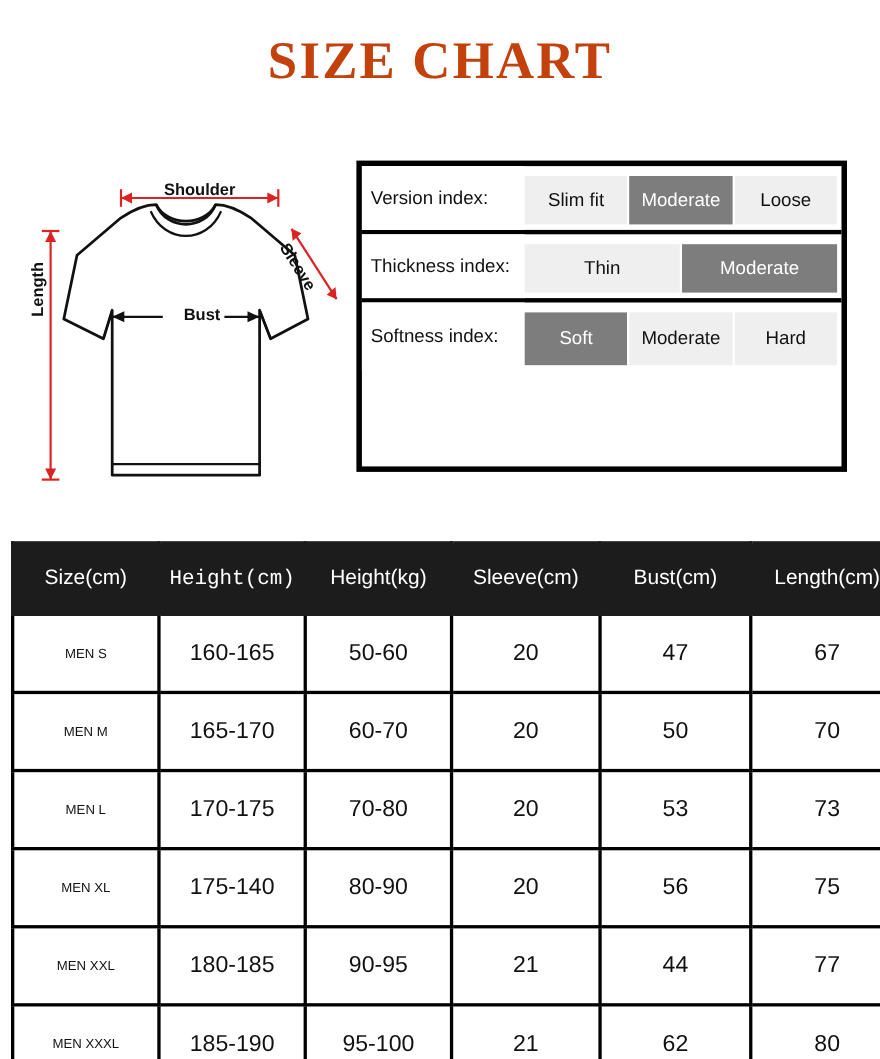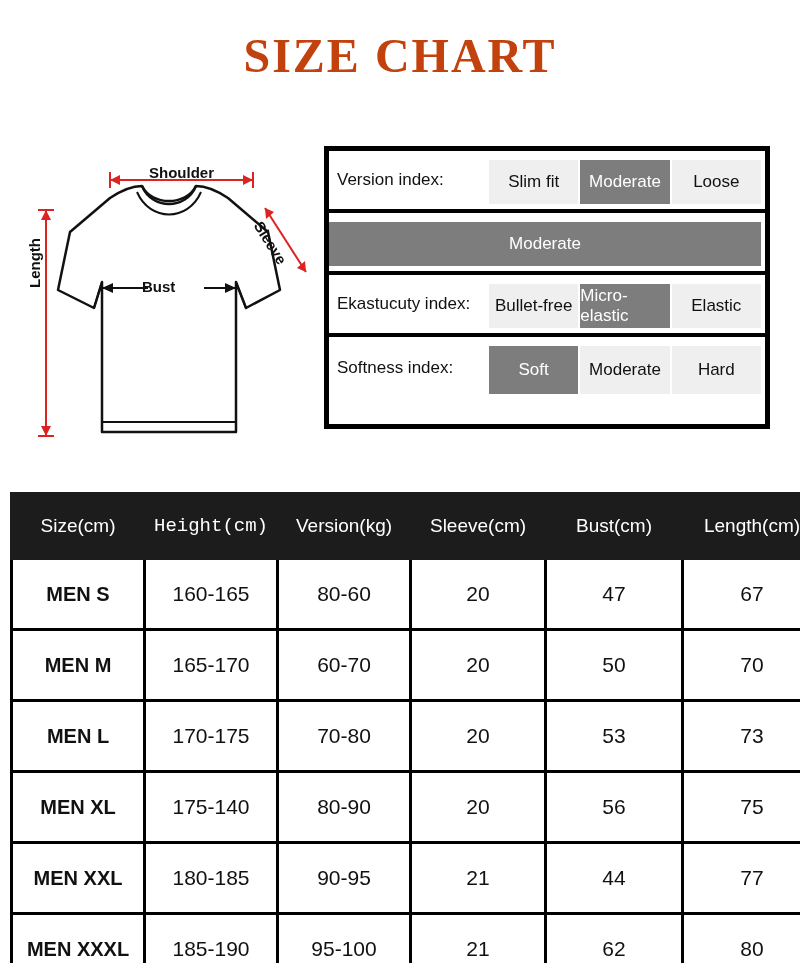--- a/index.html
+++ b/index.html
@@ -40,21 +40,21 @@
   }
   .shirt-svg { display: block; }
   .lbl {
     position: absolute;
     font-size: 15px;
     font-weight: bold;
     color: #111;
     font-family: "Liberation Sans", sans-serif;
   }
   .lbl-shoulder { left: 116px; top: 24px; margin-left: 23px; }
-  .lbl-bust { left: 132px; top: 138px; }
+  .lbl-bust { left: 157px; top: 138px; }
   .lbl-sleeve {
     left: 255px; top: 78px;
     transform: rotate(58deg);
     transform-origin: left top;
   }
   .lbl-length {
     left: 16px; top: 148px;
     transform: rotate(-90deg);
     transform-origin: left top;
   }
@@ -72,21 +72,21 @@
   }
   .index-row {
     display: flex;
     align-items: stretch;
     height: 62px;
     border-bottom: 4px solid #000000;
     box-sizing: border-box;
   }
   .index-row:last-child { border-bottom: none; }
   .index-label {
-    width: 160px;
+    width: 148px;
     display: flex;
     align-items: center;
     padding-left: 8px;
     font-size: 17px;
     color: #111;
     box-sizing: border-box;
     background: #ffffff;
   }
   .index-opts {
     flex: 1;
@@ -134,22 +134,21 @@
   }
   table.size-table td {
     border: 3px solid #000000;
     height: 66px;
     text-align: center;
     font-size: 21px;
     color: #111111;
     background: #ffffff;
   }
   table.size-table td.first-col {
-    font-size: 20px;
-    font-weight: bold;
+    font-size: 12px;
   }
   .col-0 { width: 128px; }
   .col-1 { width: 128px; font-family: Liberation Mono, monospace; }
   .col-2 { width: 128px; }
   .col-3 { width: 130px; }
   .col-4 { width: 132px; }
   .col-5 { width: 134px; }
 </style>
 </head>
 <body>
@@ -202,62 +201,56 @@
   <div class="index-row">
     <div class="index-label">Version index:</div>
     <div class="index-opts">
       <div class="opt">Slim fit</div>
       <div class="opt active">Moderate</div>
       <div class="opt">Loose</div>
     </div>
   </div>
 
   <div class="index-row">
+    <div class="index-label">Thickness index:</div>
     <div class="index-opts">
+      <div class="opt">Thin</div>
       <div class="opt active">Moderate</div>
     </div>
   </div>
 
-  <div class="index-row">
-    <div class="index-label">Ekastucuty index:</div>
-    <div class="index-opts">
-      <div class="opt">Bullet-free</div>
-      <div class="opt active">Micro-elastic</div>
-      <div class="opt">Elastic</div>
-    </div>
-  </div>
 
   <div class="index-row">
     <div class="index-label">Softness index:</div>
     <div class="index-opts">
       <div class="opt active">Soft</div>
       <div class="opt">Moderate</div>
       <div class="opt">Hard</div>
     </div>
   </div>
 
 </div>
 
 <div class="table-wrap">
   <table class="size-table">
     <thead>
       <tr>
         <th class="col-0">Size(cm)</th>
         <th class="col-1">Height(cm)</th>
-        <th class="col-2">Version(kg)</th>
+        <th class="col-2">Height(kg)</th>
         <th class="col-3">Sleeve(cm)</th>
         <th class="col-4">Bust(cm)</th>
         <th class="col-5">Length(cm)</th>
       </tr>
     </thead>
     <tbody>
       <tr>
         <td class="first-col">MEN S</td>
         <td>160-165</td>
-        <td>80-60</td>
+        <td>50-60</td>
         <td>20</td>
         <td>47</td>
         <td>67</td>
       </tr>
       <tr>
         <td class="first-col">MEN M</td>
         <td>165-170</td>
         <td>60-70</td>
         <td>20</td>
         <td>50</td>

